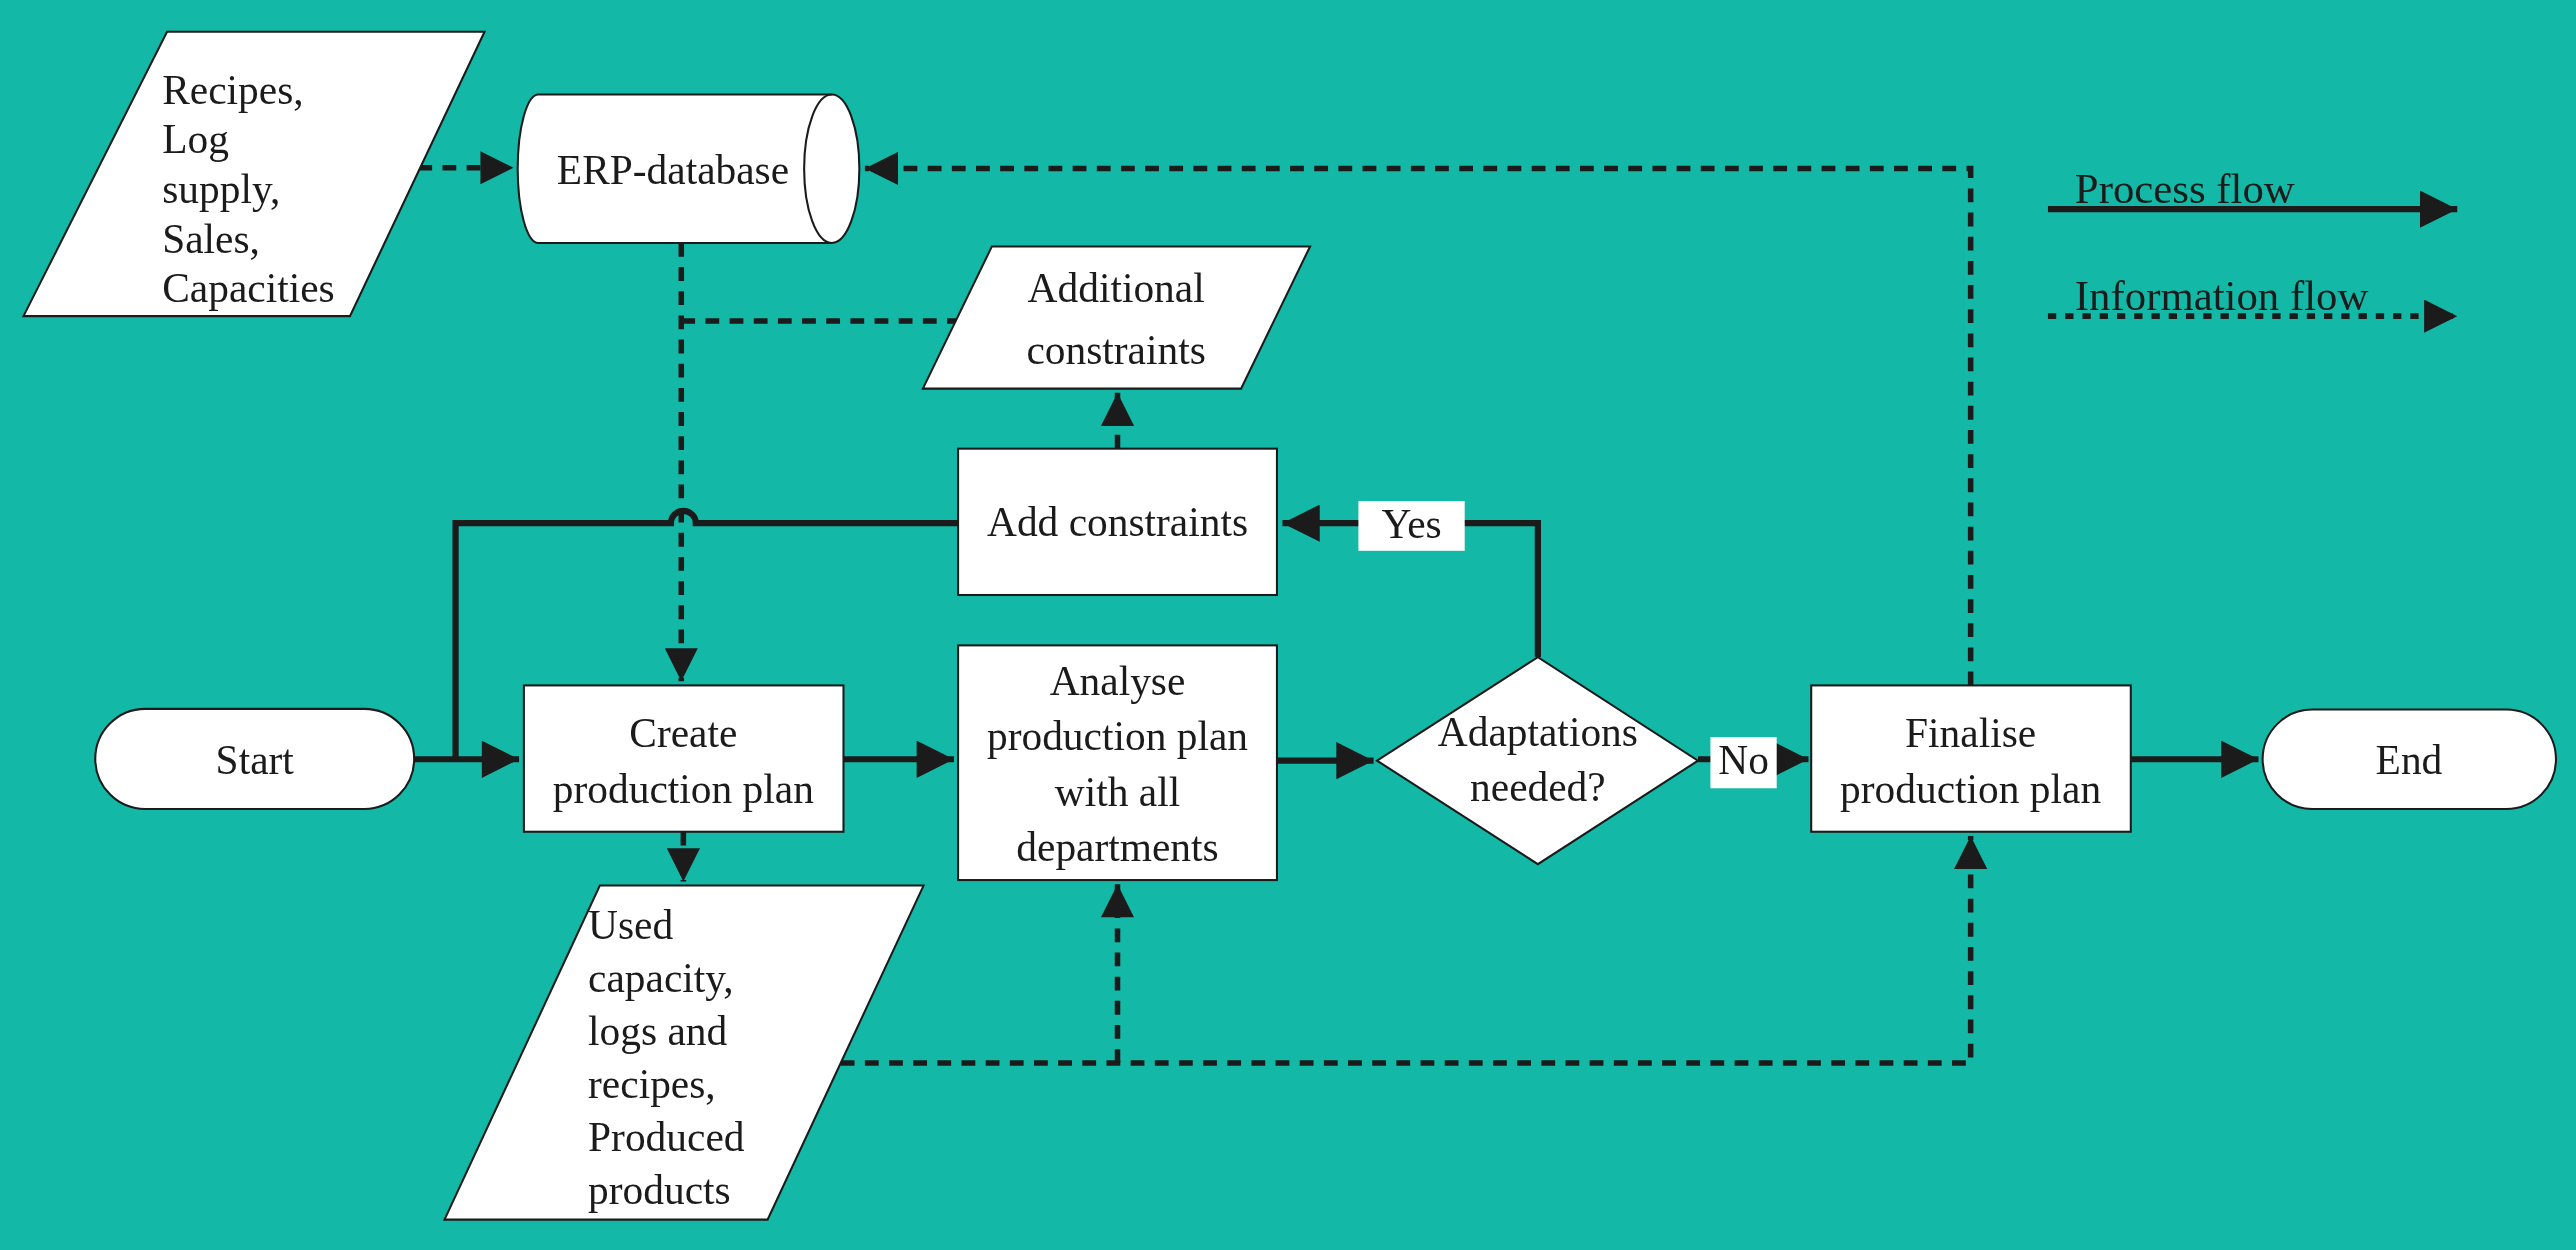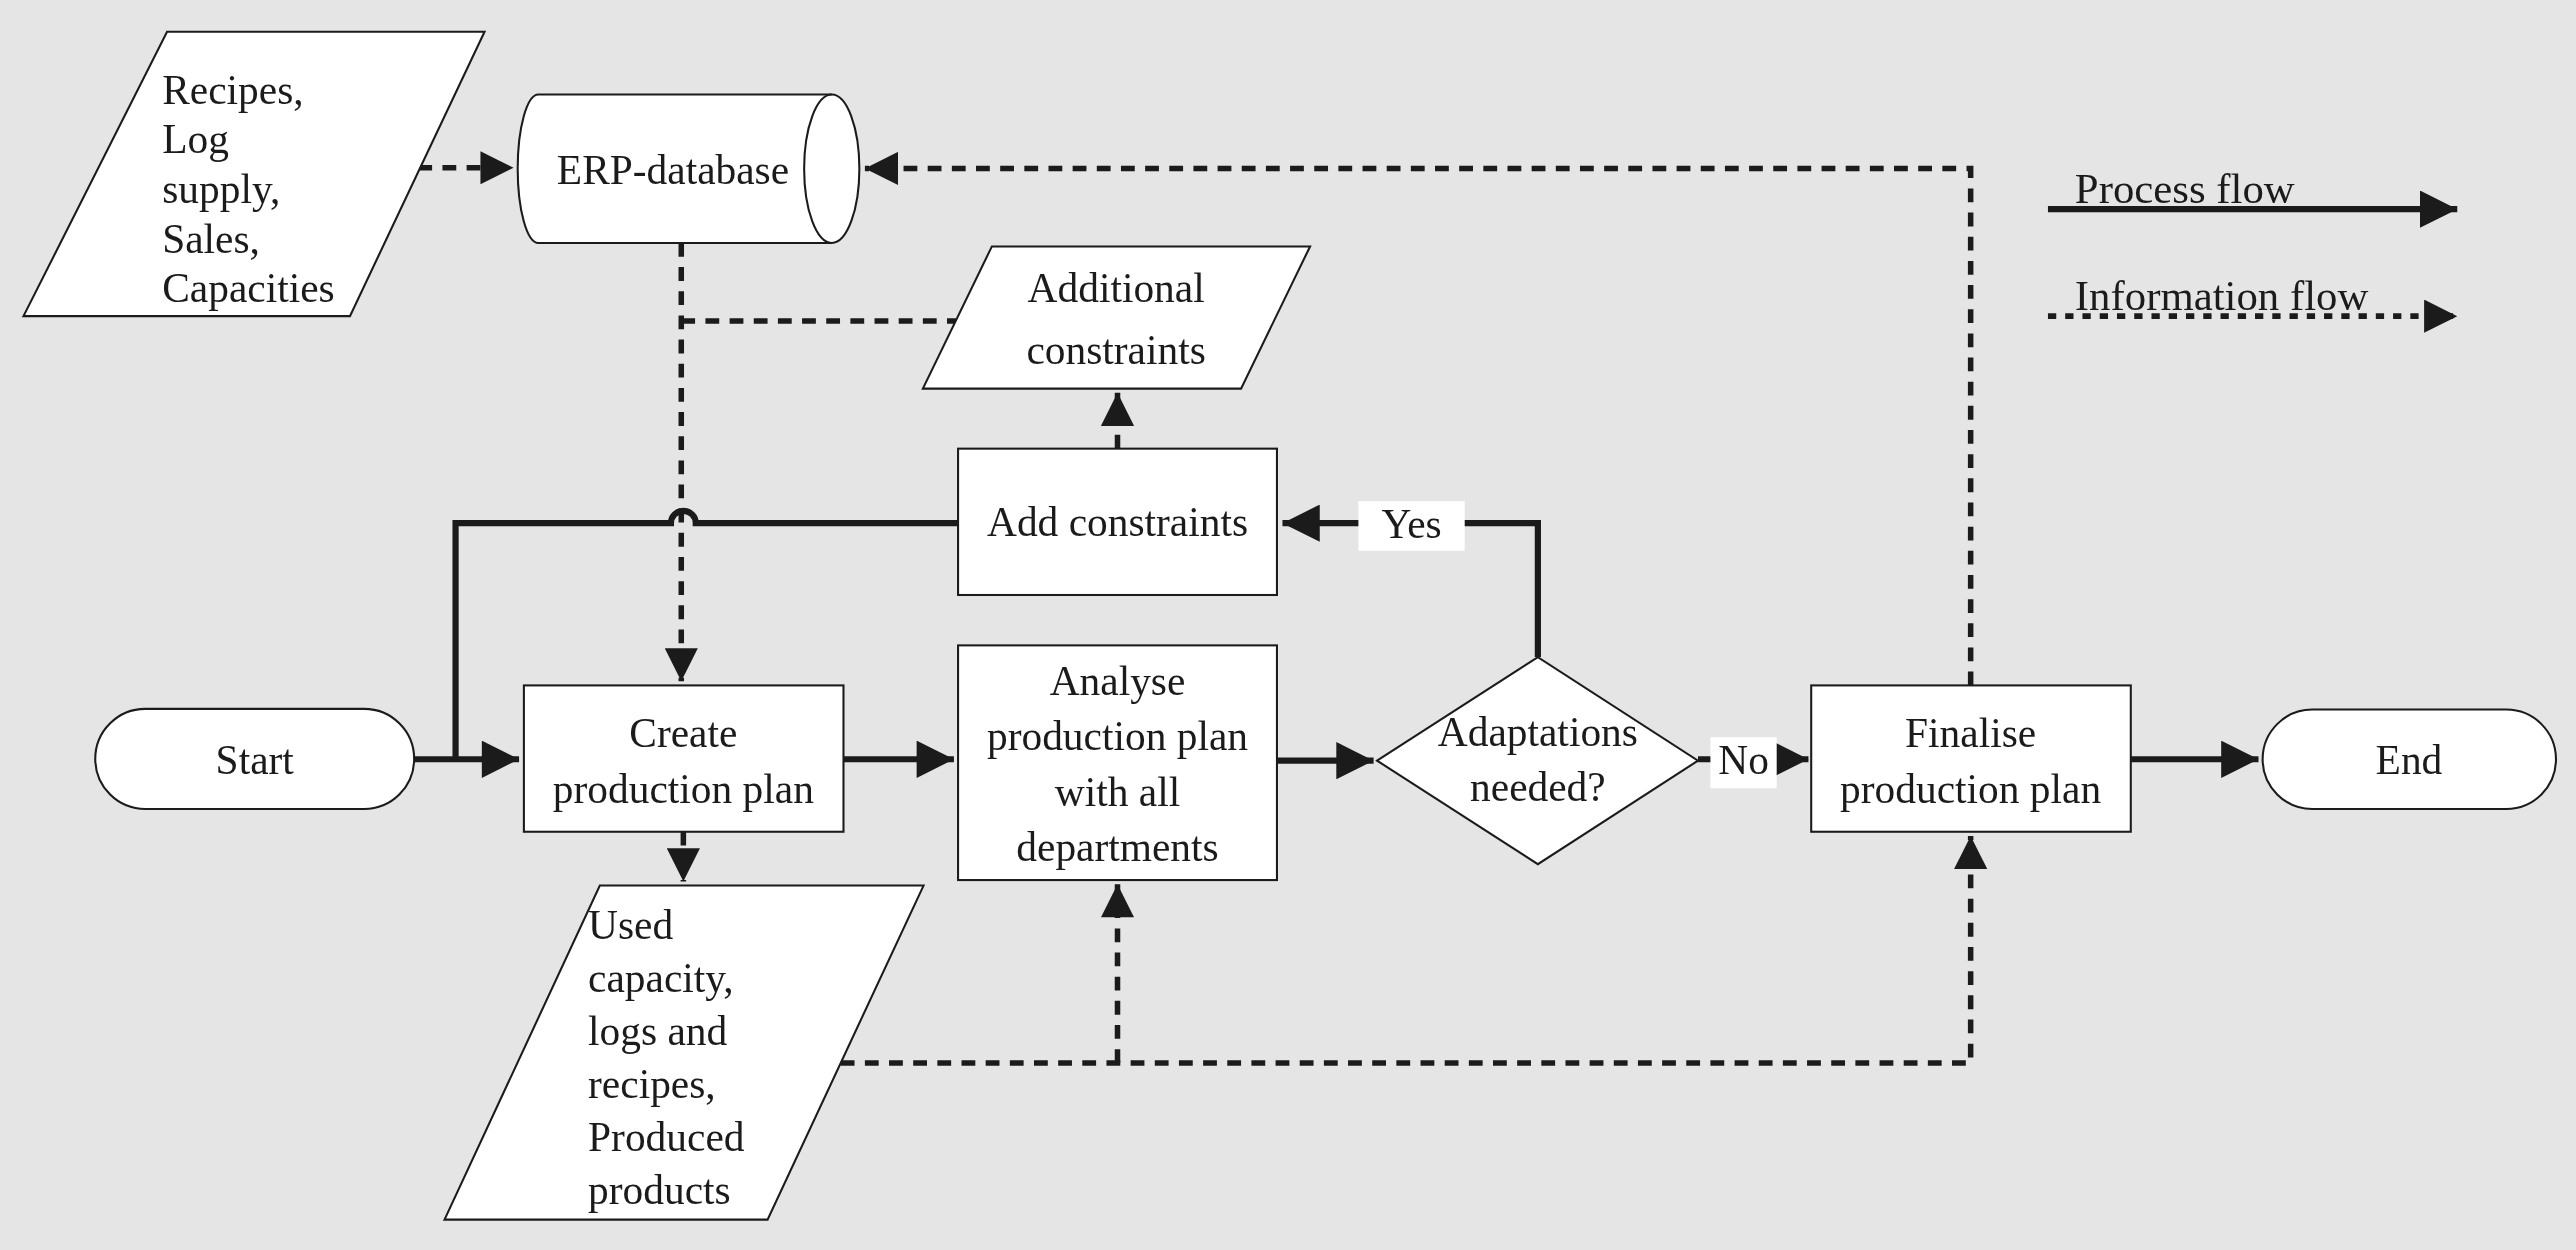--- a/index.html
+++ b/index.html
@@ -2,21 +2,21 @@
 <html style="font-size:11px"><head>
 <meta charset="utf-8">
 <style>
   html, body {
     margin: 0;
     padding: 0;
     background: #ffffff;
   }
   .page {
     width: 100%;
-    background: #e5e5e5;
+    background: #14b8a6;
   }
   svg { display: block; width: 100%; height: auto; }
   .shape {
     fill: #ffffff;
     stroke: #1b1b1b;
     stroke-width: 3;
   }
   .shape-thin {
     fill: none;
     stroke: #1b1b1b;

